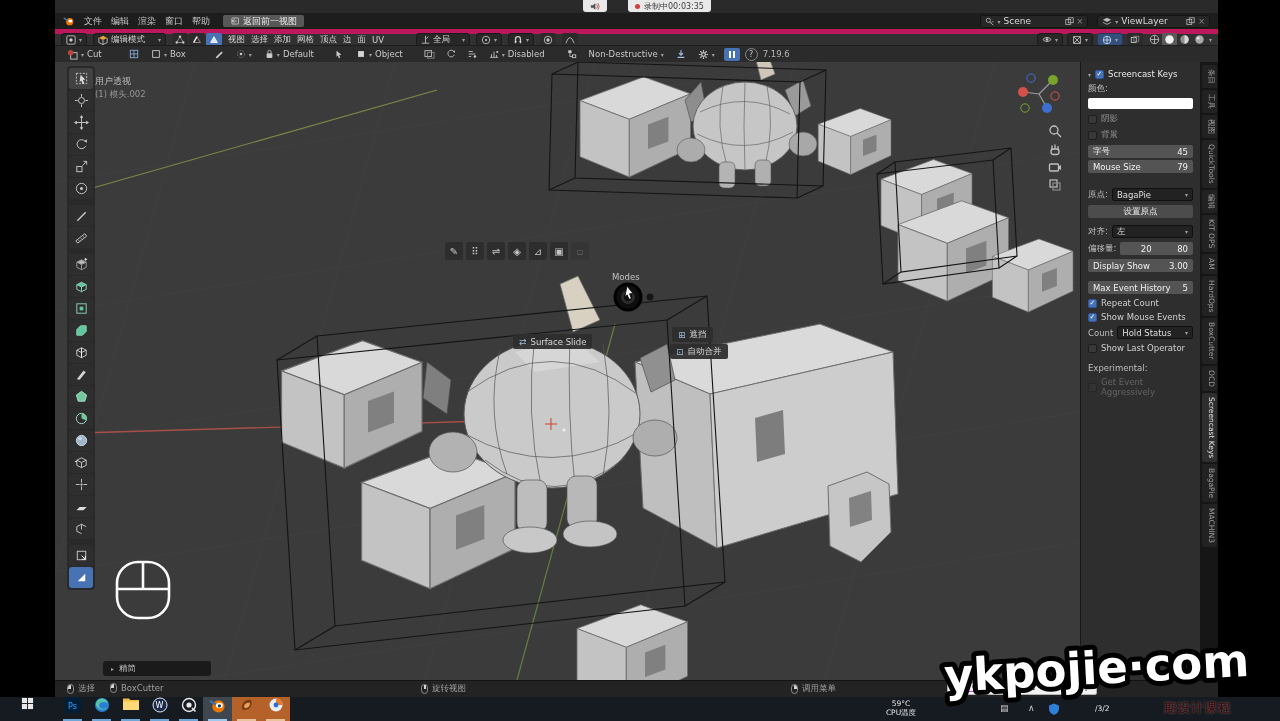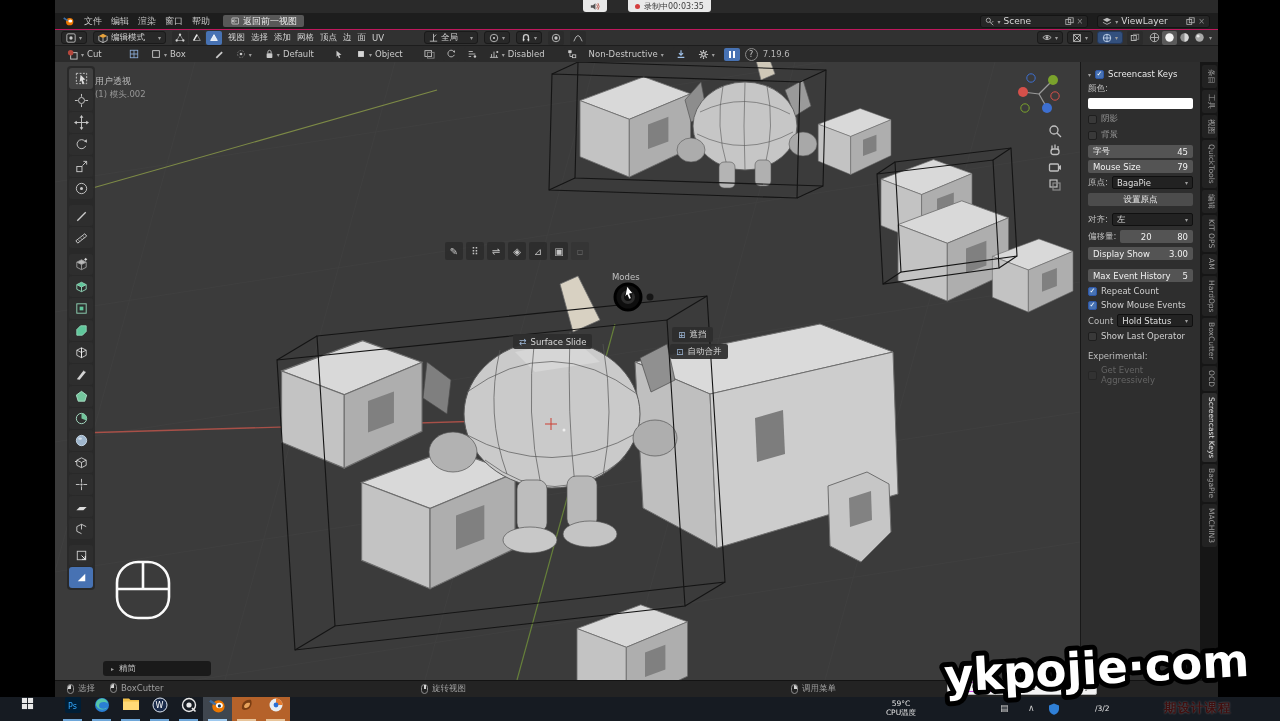--- a/index.html
+++ b/index.html
@@ -8,21 +8,21 @@
 .bwin{position:absolute;left:55px;top:0;width:1163px;height:697px;background:#2a2a2a}
 
 .titlebar{position:absolute;top:0;left:0;width:100%;height:13px;background:#3a3a3a;display:flex;align-items:center;gap:5px;padding:0 6px;font-size:8.5px;color:#d8d8d8}
 .wctrl{margin-left:auto;display:flex;gap:16px;padding-right:10px;font-size:8px;color:#d0d0d0}
 
 .menubar{position:absolute;top:13px;left:0;width:100%;height:16px;background:#1d1d1d;display:flex;align-items:center;gap:9px;padding:0 8px;font-size:9px;color:#c9c9c9}
 .backbtn{background:#585858;border-radius:2px;color:#ececec;padding:1px 7px;display:flex;align-items:center;gap:4px;margin-left:4px;height:12px}
 .idwell{display:flex;align-items:center;gap:3px;background:#262626;border:1px solid #141414;border-radius:3px;padding:0 4px;height:13px;color:#d8d8d8}
 .xg{color:#8a8a8a;font-size:8px}
 
-.vheader{position:absolute;top:29px;left:0;width:100%;height:16px;background:#313131;border-top:1px solid #be185d;display:flex;align-items:center;gap:6px;padding:0 6px;font-size:8.5px;color:#d2d2d2}
+.vheader{position:absolute;top:29px;left:0;width:100%;height:16px;background:#313131;border-top:5px solid #be185d;display:flex;align-items:center;gap:6px;padding:0 6px;font-size:8.5px;color:#d2d2d2}
 .vtools{position:absolute;top:45px;left:0;width:100%;height:17px;background:#2b2b2b;border-top:1px solid #1d1d1d;display:flex;align-items:center;gap:5px;padding:0 8px;font-size:8.5px;color:#c9c9c9}
 .dd{display:flex;align-items:center;gap:3px;background:#282828;border:1px solid #1a1a1a;border-radius:3px;padding:0 4px;height:13px}
 .chev{font-size:6px;color:#9d9d9d}
 .mbtn{display:flex;align-items:center;justify-content:center;width:16px;height:14px;background:#2b2b2b;border-radius:2px}
 .mbtn.on{background:#4772b3}
 .shadebtn{width:15px;height:14px;display:flex;align-items:center;justify-content:center;border-radius:2px}
 .shadebtn.on{background:#5a5a5a}
 .pausebtn{width:16px;height:13px;background:#4772b3;border-radius:2px;display:flex;align-items:center;justify-content:center;gap:2px}
 .pausebtn i{display:block;width:2px;height:7px;background:#fff}
 
@@ -181,21 +181,21 @@
           </span>
       </span>
       <span>视图</span>
       <span>选择</span>
       <span>添加</span>
       <span>网格</span>
       <span>顶点</span>
       <span>边</span>
       <span>面</span>
       <span>UV</span>
-      <span class="dd" style="margin-left:34px">
+      <span class="dd" style="margin-left:26px">
         <svg width="9" height="9" viewBox="0 0 11 11">
             <path d="M5.5,1 V10 M1,10 H10 M5.5,5 L9,2" stroke="#c9c9c9" fill="none"></path>
           </svg>
         <span style="min-width:26px">全局</span>
         <span class="chev">▾</span>
       </span>
       <span class="dd">
         <svg width="10" height="10" viewBox="0 0 12 12">
             <circle cx="6" cy="6" r="4.5" fill="none" stroke="#c9c9c9"></circle>
             <circle cx="6" cy="6" r="1.3" fill="#c9c9c9"></circle>
@@ -731,21 +731,21 @@
               <span>字号</span>
               <span>45</span>
             </span>
           </div>
         <div class="prow" style="margin-top:2px">
             <span class="slider">
               <span>Mouse Size</span>
               <span>79</span>
             </span>
           </div>
-        <div class="prow" style="margin-top:3px">
+        <div class="prow" style="margin-top:15px">
             <span class="plabel">原点:</span>
           <span class="pdd">
               <span>BagaPie</span>
               <span class="chev">▾</span>
             </span>
           </div>
         <div class="prow">
             <span class="pbtn">
               <span>设置原点</span>
             </span>

